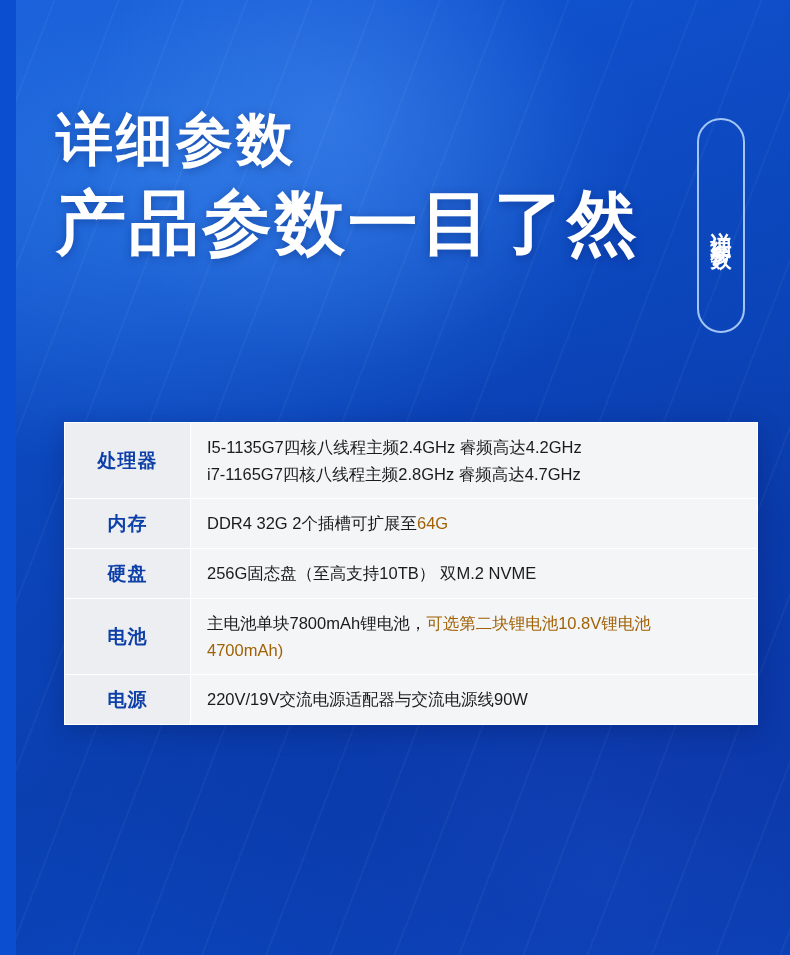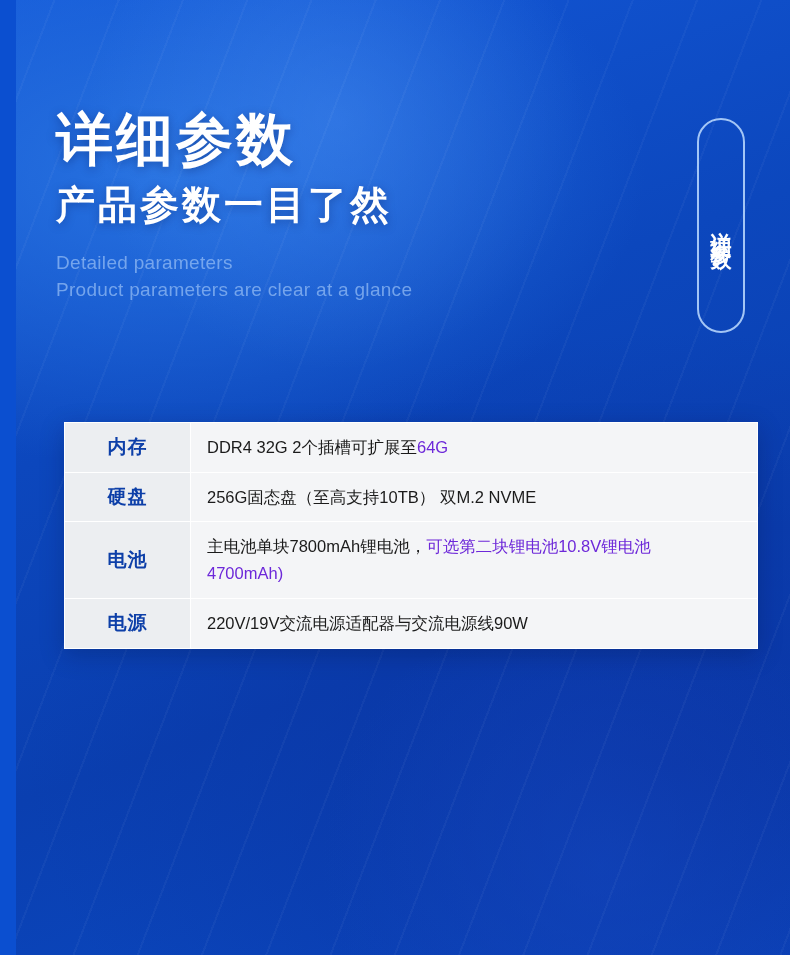--- a/index.html
+++ b/index.html
@@ -65,21 +65,21 @@
   .title-main {
     color: #ffffff;
     font-size: 57px;
     font-weight: bold;
     letter-spacing: 3px;
     line-height: 1.22;
     text-shadow: 0 2px 10px rgba(0,20,80,0.35);
   }
   .title-sub {
     color: #ffffff;
-    font-size: 39px;
+    font-size: 70px;
     font-weight: bold;
     letter-spacing: 3px;
     line-height: 1.22;
     margin-top: 6px;
     text-shadow: 0 2px 10px rgba(0,20,80,0.35);
   }
   .title-en {
     margin-top: 22px;
     color: rgba(150,190,245,0.72);
     font-size: 19px;
@@ -134,47 +134,50 @@
     background: #eceef1;
     letter-spacing: 1px;
   }
   .cell-value {
     padding: 11px 16px;
     color: #1b1b1b;
     font-size: 16.5px;
     line-height: 1.62;
     background: #f4f5f7;
   }
-  .hl { color: #6d28d9; }
+  .hl { color: #a16207; }
   .nowrap-line { display: block; }
 </style>
 </head>
 <body>
 
 <div class="page">
   <div class="glow"></div>
   <div class="glow2"></div>
   <div class="sheen"></div>
 
   <div class="header">
     <div class="title-main">详细参数</div>
     <div class="title-sub">产品参数一目了然</div>
-    <div class="title-en">
-      <div>Detailed parameters</div>
-      <div>Product parameters are clear at a glance</div>
-    </div>
   </div>
 
   <div class="vtag">
     <div class="vtag-text">详细参数</div>
   </div>
 
   <table class="spec-table">
     <tbody>
         <tr>
+          <td class="cell-label">处理器</td>
+          <td class="cell-value">
+            <span class="nowrap-line"><span>I5-1135G7四核八线程主频2.4GHz 睿频高达4.2GHz</span></span>
+            <span class="nowrap-line"><span>i7-1165G7四核八线程主频2.8GHz 睿频高达4.7GHz</span></span>
+          </td>
+        </tr>
+        <tr>
           <td class="cell-label">内存</td>
           <td class="cell-value">
             <span class="nowrap-line"><span>DDR4 32G  2个插槽可扩展至</span><span class="hl">64G</span></span>
           </td>
         </tr>
         <tr>
           <td class="cell-label">硬盘</td>
           <td class="cell-value">
             <span class="nowrap-line"><span>256G固态盘（至高支持10TB） 双M.2 NVME</span></span>
           </td>

